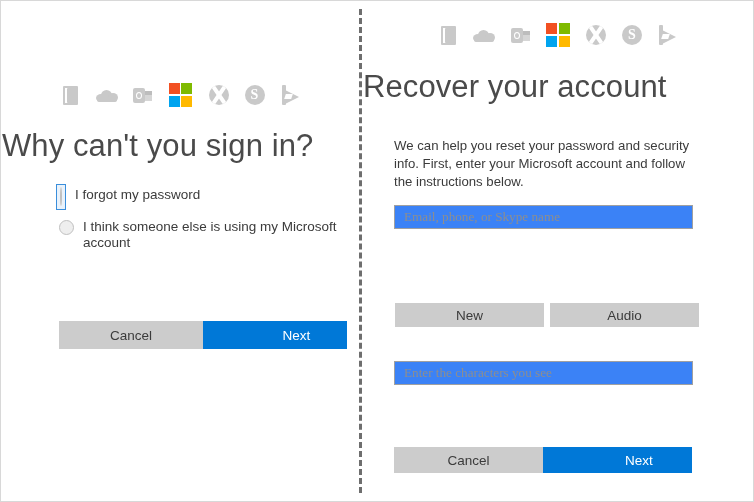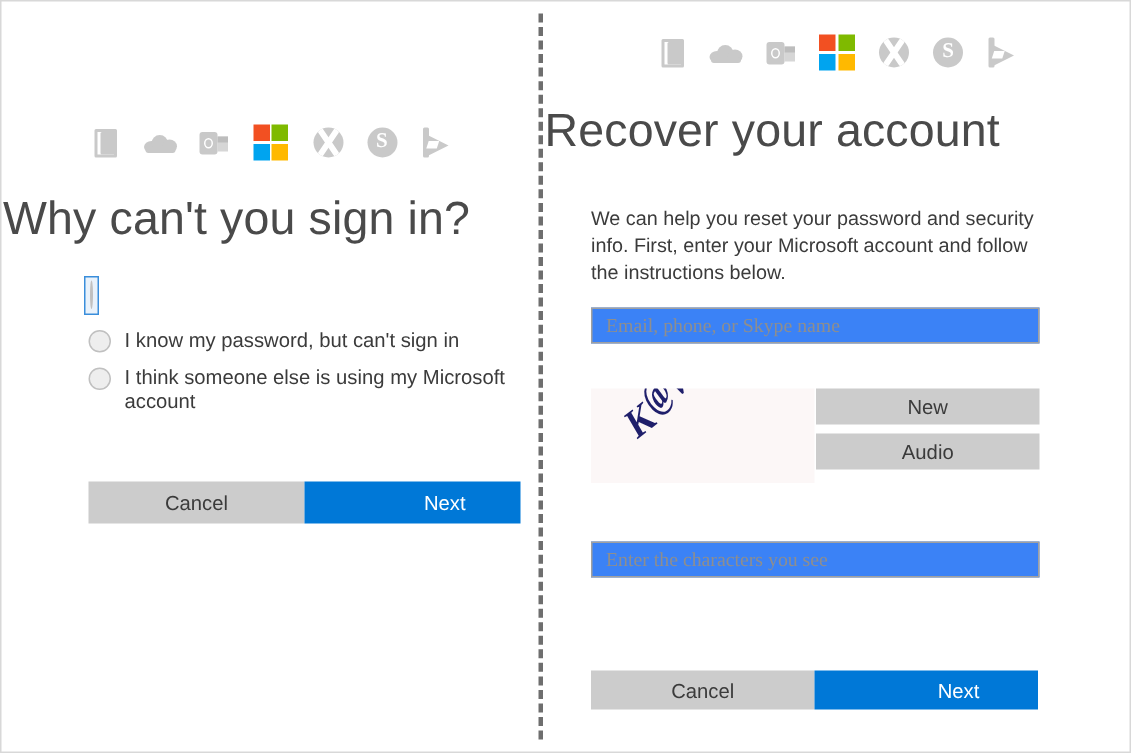--- a/index.html
+++ b/index.html
@@ -338,23 +338,24 @@
   }
   .captcha-text span { display: inline-block; }
   .captcha-text span:nth-child(1) { transform: rotate(9deg)  translateY(2px) scaleY(1.15); }
   .captcha-text span:nth-child(2) { transform: rotate(-7deg) translateY(-2px) scale(0.9,1.2); }
   .captcha-text span:nth-child(3) { transform: rotate(12deg) translateY(3px) scaleY(1.1); }
   .captcha-text span:nth-child(4) { transform: rotate(-4deg) translateY(-1px) scaleX(1.1); }
   .captcha-text span:nth-child(5) { transform: rotate(15deg) translateY(1px) scaleY(1.2); }
 
   .captcha-actions {
     display: flex;
-    flex-direction: column;
+    flex-direction: row;
     gap: 6px;
     margin-left: 1px;
+    margin-top: 44px;
   }
   .captcha-actions .btn { width: 149px; height: 24px; }
 
   .captcha-input {
     position: absolute;
     left: 31px;
     top: 360px;
     width: 299px;
     height: 24px;
   }
@@ -429,26 +430,23 @@
     </div>
 
     <div class="heading left-heading">Why can't you sign in?</div>
 
     <div class="options">
 
       <div class="option-row">
         <span class="radio-focus">
           <span class="radio"></span>
         </span>
+        <span class="option-label">I forgot my password</span>
       </div>
 
-      <div class="option-row">
-        <span class="radio"></span>
-        <span class="option-label">I know my password, but can't sign in</span>
-      </div>
 
       <div class="option-row">
         <span class="radio"></span>
         <span class="option-label">I think someone else is using my Microsoft account</span>
       </div>
 
     </div>
 
     <div class="left-actions">
       <button class="btn btn-secondary">Cancel</button>

